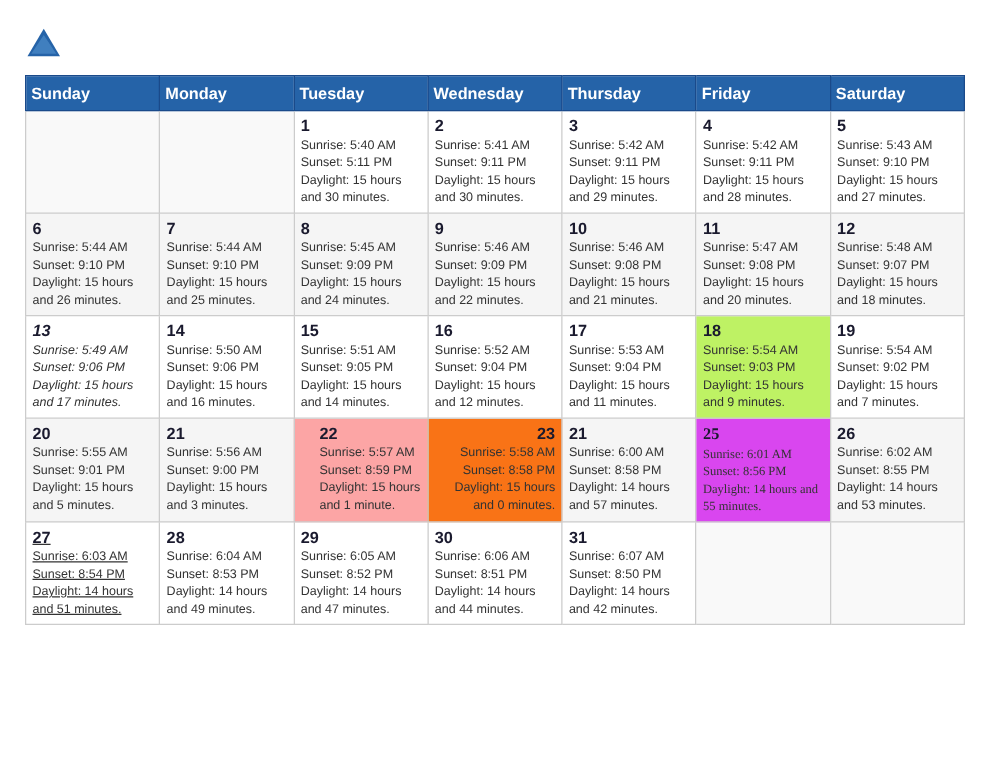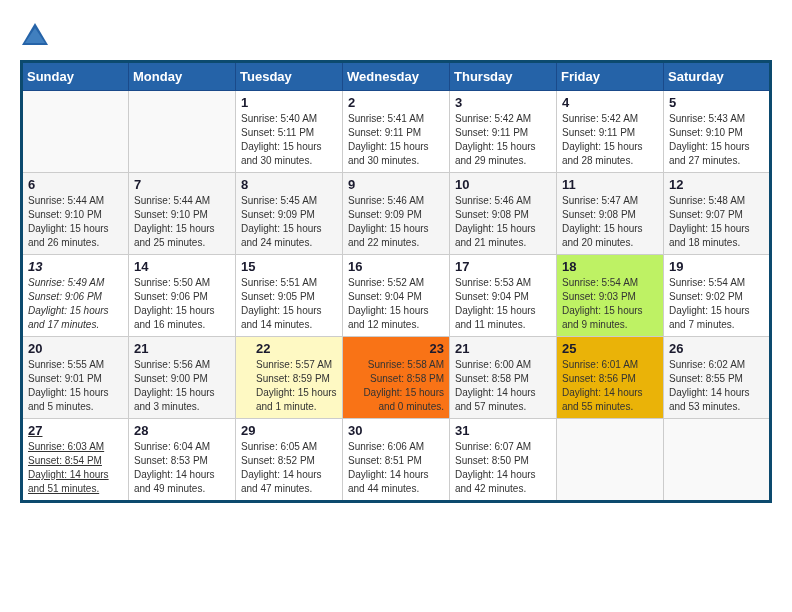--- a/index.html
+++ b/index.html
@@ -48,21 +48,21 @@
       font-weight: bold;
       color: #1a1a2e;
     }
     .location {
       font-size: 16px;
       color: #333;
     }
     .calendar {
       width: 100%;
       border-collapse: collapse;
-      border: 3px solid #0c4a6e;
+      border: 1px solid #0c4a6e;
     }
     .calendar th {
       background: #2563a8;
       color: #fff;
       font-size: 13px;
       font-weight: bold;
       padding: 6px 4px;
       text-align: left;
       border: 1px solid #1a4a8a;
     }
@@ -280,42 +280,42 @@
 Daylight: 15 hours
 and 5 minutes.</div>
         </td>
         <td style="background: rgb(245, 245, 245);">
           <span class="day-number">21</span>
           <div class="day-info">Sunrise: 5:56 AM
 Sunset: 9:00 PM
 Daylight: 15 hours
 and 3 minutes.</div>
         </td>
-        <td style="background: #fef9c3; padding-left: 20px;">
+        <td style="background: #fca5a5; padding-left: 20px;">
           <span class="day-number">22</span>
           <div class="day-info">Sunrise: 5:57 AM
 Sunset: 8:59 PM
 Daylight: 15 hours
 and 1 minute.</div>
         </td>
         <td style="background: #f97316; text-align: right;">
           <span class="day-number">23</span>
           <div class="day-info">Sunrise: 5:58 AM
 Sunset: 8:58 PM
 Daylight: 15 hours
 and 0 minutes.</div>
         </td>
         <td style="background: rgb(245, 245, 245);">
           <span class="day-number">21</span>
           <div class="day-info">Sunrise: 6:00 AM
 Sunset: 8:58 PM
 Daylight: 14 hours
 and 57 minutes.</div>
         </td>
-        <td style="background: #eab308;">
+        <td style="background: #d946ef; font-family: Liberation Serif, serif;">
           <span class="day-number">25</span>
           <div class="day-info">Sunrise: 6:01 AM
 Sunset: 8:56 PM
 Daylight: 14 hours
 and 55 minutes.</div>
         </td>
         <td style="background: rgb(245, 245, 245);">
           <span class="day-number">26</span>
           <div class="day-info">Sunrise: 6:02 AM
 Sunset: 8:55 PM

